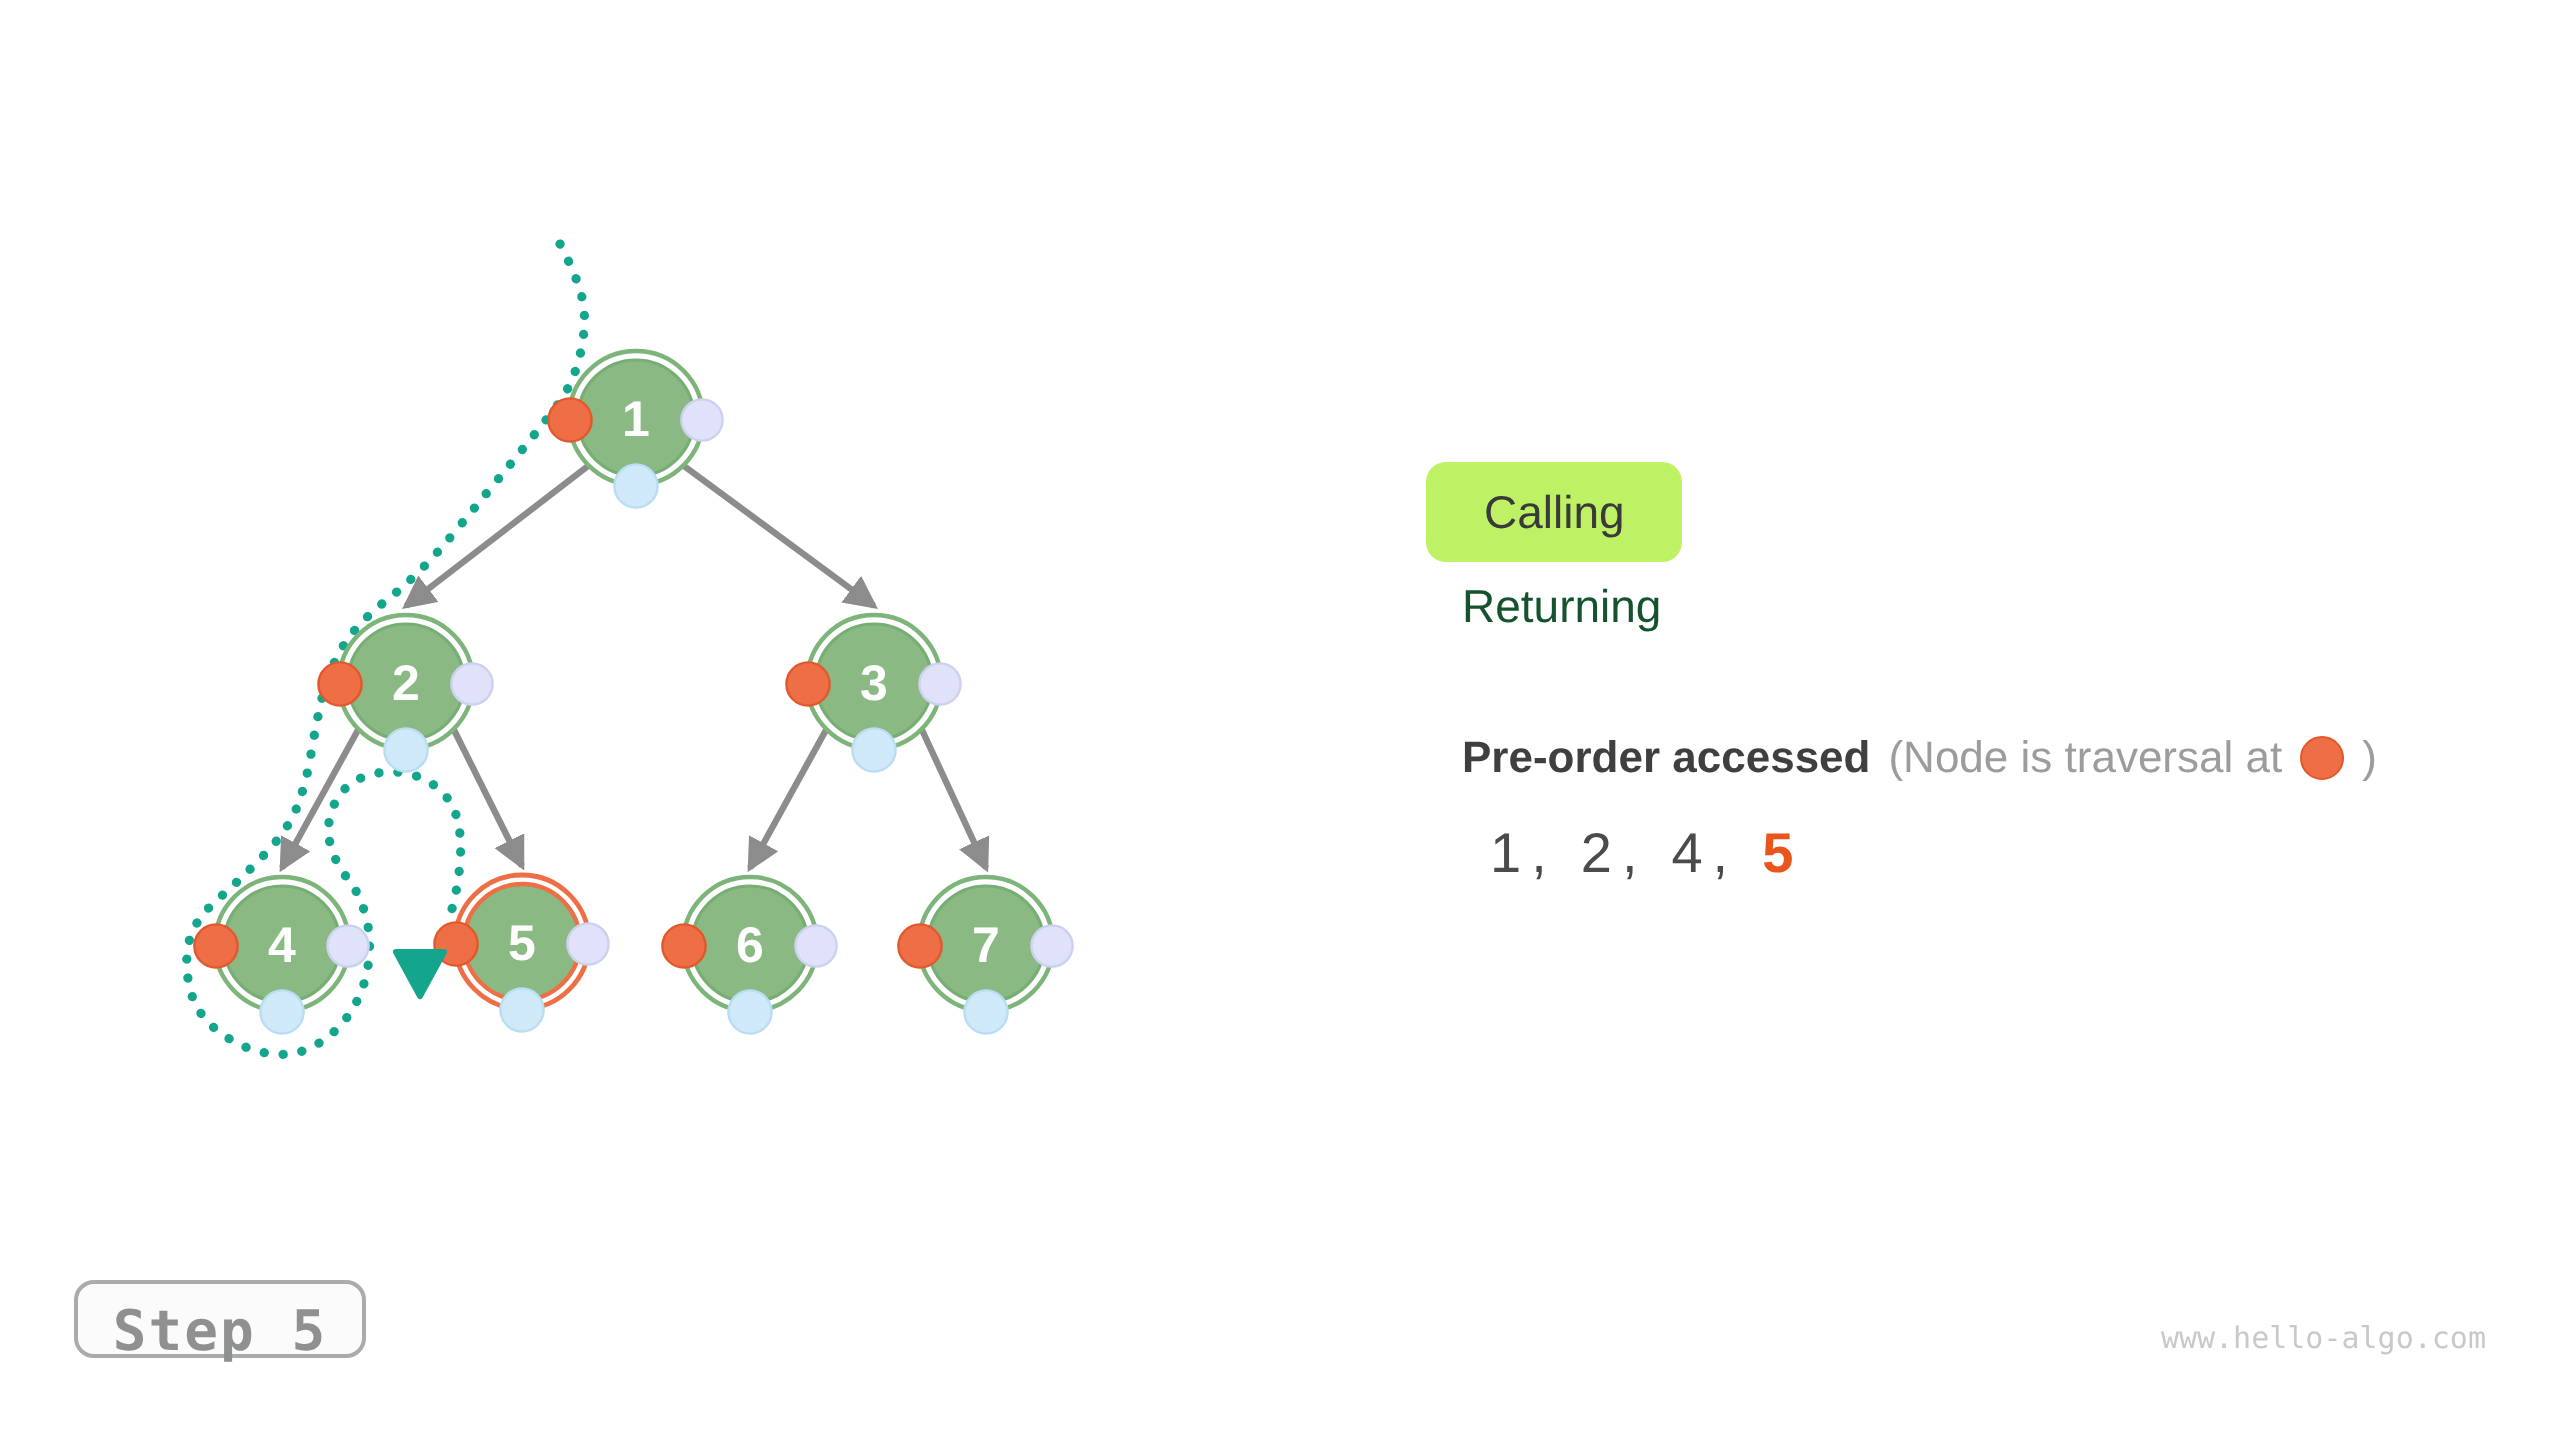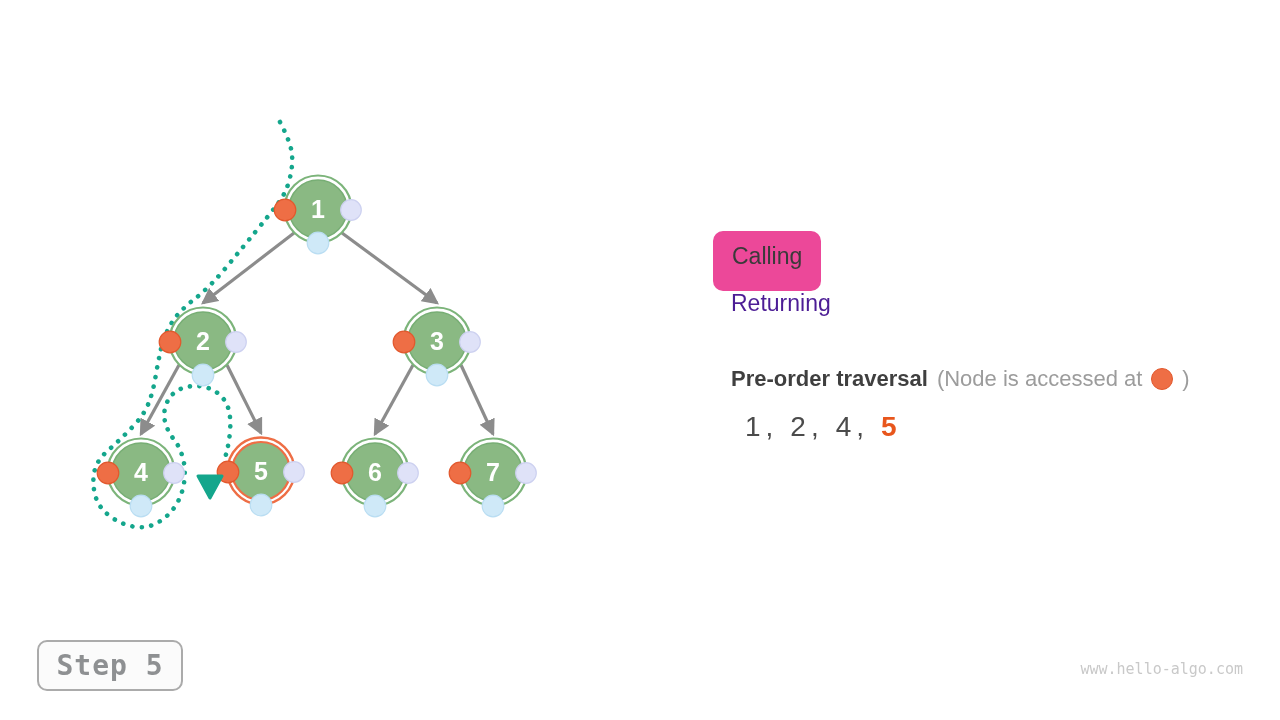--- a/index.html
+++ b/index.html
@@ -1,47 +1,47 @@
 <!DOCTYPE html>
 <html><head>
 <meta charset="utf-8">
 <style>
   html,body{margin:0;padding:0;background:#ffffff;}
   body{width:1280px;height:720px;overflow:hidden;font-family:"Liberation Sans","DejaVu Sans",sans-serif;}
   .stage{position:relative;width:1280px;height:720px;background:#ffffff;}
   #tree-svg{position:absolute;left:0;top:0;}
 
   .chip{
-    position:absolute;left:713px;top:231px;height:60px;line-height:50px;
-    padding:0 19px;background:#ec4899;border-radius:10px;
+    position:absolute;left:713px;top:231px;height:50px;line-height:50px;
+    padding:0 29px;background:#bef264;border-radius:10px;
     font-size:23px;color:#3a3a3a;
   }
   .returning{
     position:absolute;left:731px;top:290px;
-    font-size:23px;color:#4c1d95;line-height:27px;
+    font-size:23px;color:#14532d;line-height:27px;
   }
   .trav-line{
     position:absolute;left:731px;top:366px;
     display:flex;align-items:center;gap:9px;white-space:nowrap;
   }
   .trav-title{font-size:22px;font-weight:bold;color:#3f3f3f;}
   .trav-note{display:flex;align-items:center;gap:7px;font-size:22px;color:#9c9c9c;}
   .note-dot{
     display:inline-block;width:22px;height:22px;border-radius:50%;
     background:#ee6e45;border:1px solid #e2582d;box-sizing:border-box;margin:0 2px;
   }
   .sequence{
     position:absolute;left:745px;top:411px;
     font-size:28px;color:#4b4b4b;line-height:31px;white-space:nowrap;
   }
   .seq-comma{margin:0 17px 0 5px;color:#4b4b4b;}
   .seq-num.current{color:#e8561c;font-weight:bold;}
 
   .step-btn{
-    position:absolute;left:37px;top:640px;width:146px;height:51px;
+    position:absolute;left:37px;top:640px;width:146px;height:39px;
     box-sizing:border-box;border:2px solid #ababab;border-radius:10px;
     background:#fbfbfb;color:#8e9092;
     font-family:"DejaVu Sans Mono",monospace;font-size:28px;font-weight:bold;
     text-align:center;line-height:47px;letter-spacing:1px;
   }
   .watermark{
     position:absolute;right:37px;top:660px;
     font-family:"DejaVu Sans Mono",monospace;font-size:15px;color:#c9c9c9;
   }
 </style>
@@ -120,23 +120,23 @@
         <circle cx="493" cy="506" r="10.8" fill="#cfe9f8" stroke="#b9ddf2" stroke-width="1.2"></circle>
       </g>
       <polygon points="198,476 222,476 210,498" fill="#14a68c" stroke="#14a68c" stroke-width="3" stroke-linejoin="round"></polygon>
     </svg>
 
   <div class="chip">Calling</div>
 
   <div class="returning">Returning</div>
 
   <div class="trav-line">
-    <span class="trav-title">Pre-order traversal</span>
+    <span class="trav-title">Pre-order accessed</span>
     <span class="trav-note">
-      <span>(Node is accessed at</span>
+      <span>(Node is traversal at</span>
       <span class="note-dot"></span>
       <span>)</span>
     </span>
   </div>
 
   <div class="sequence" id="sequence"><span class="seq-num">1</span><span class="seq-comma">,</span><span class="seq-num">2</span><span class="seq-comma">,</span><span class="seq-num">4</span><span class="seq-comma">,</span><span class="seq-num current">5</span></div>
 
   <div class="step-btn">Step 5</div>
 
   <div class="watermark">www.hello-algo.com</div>

